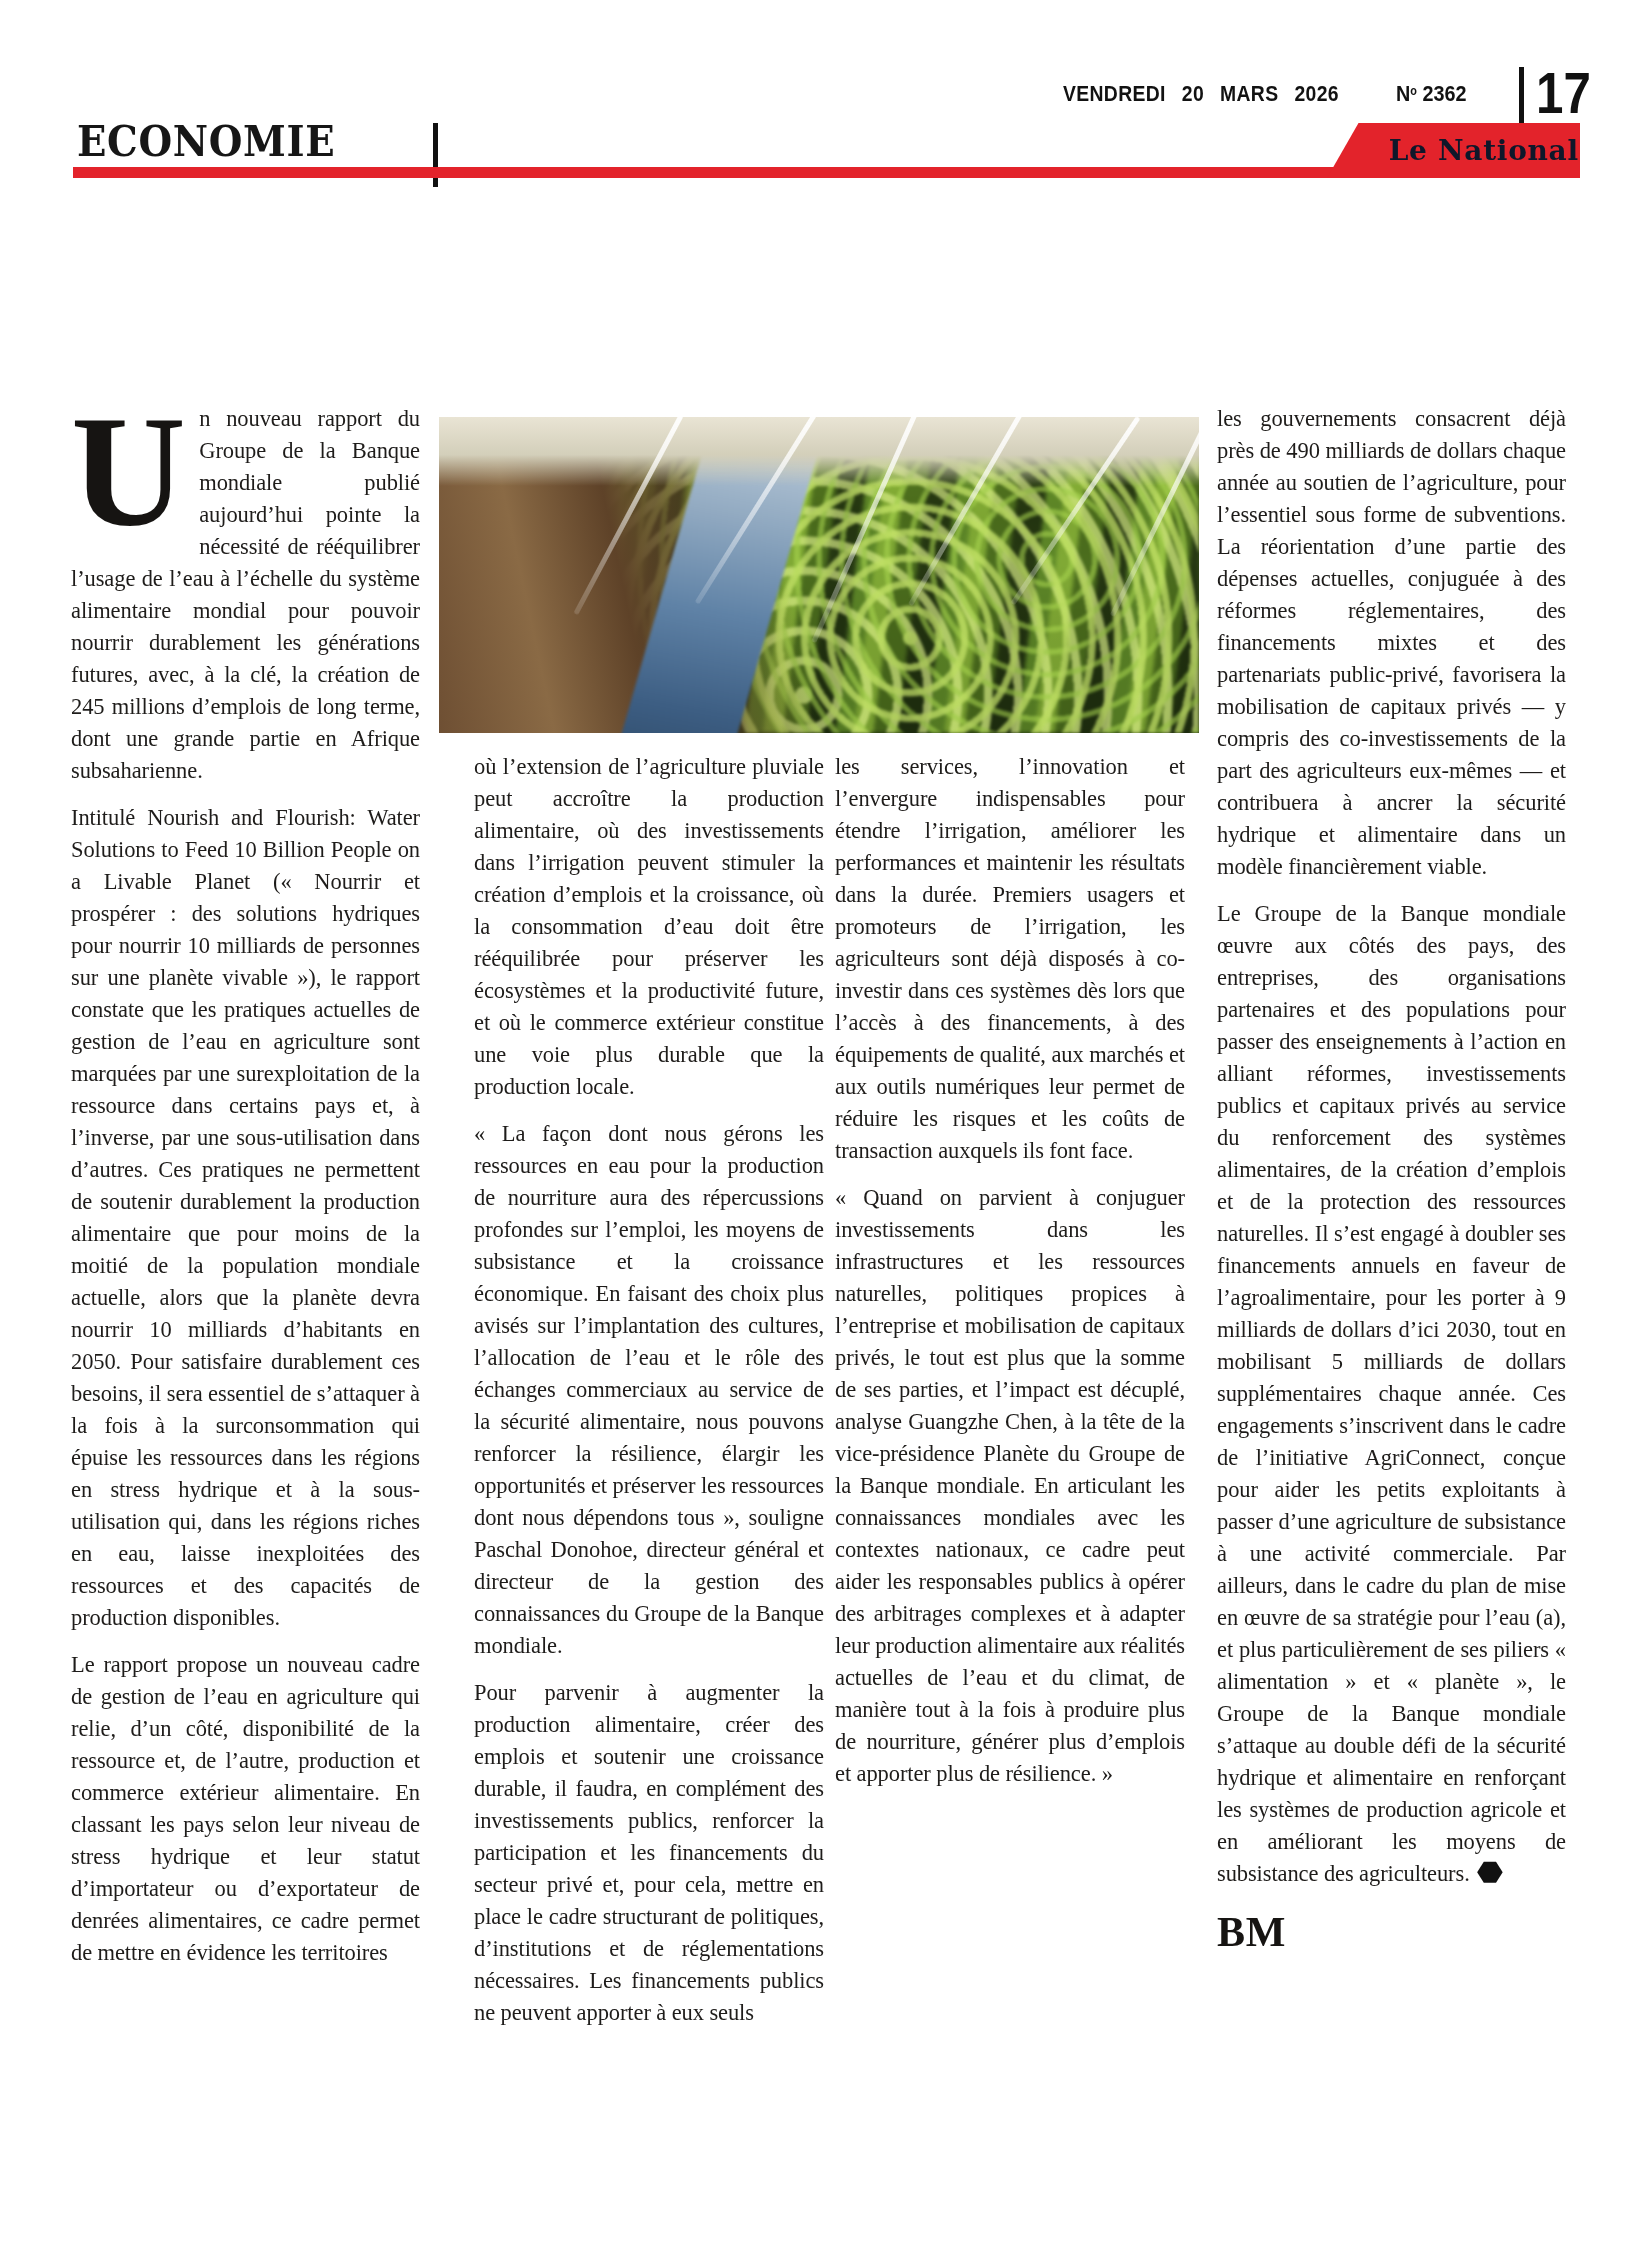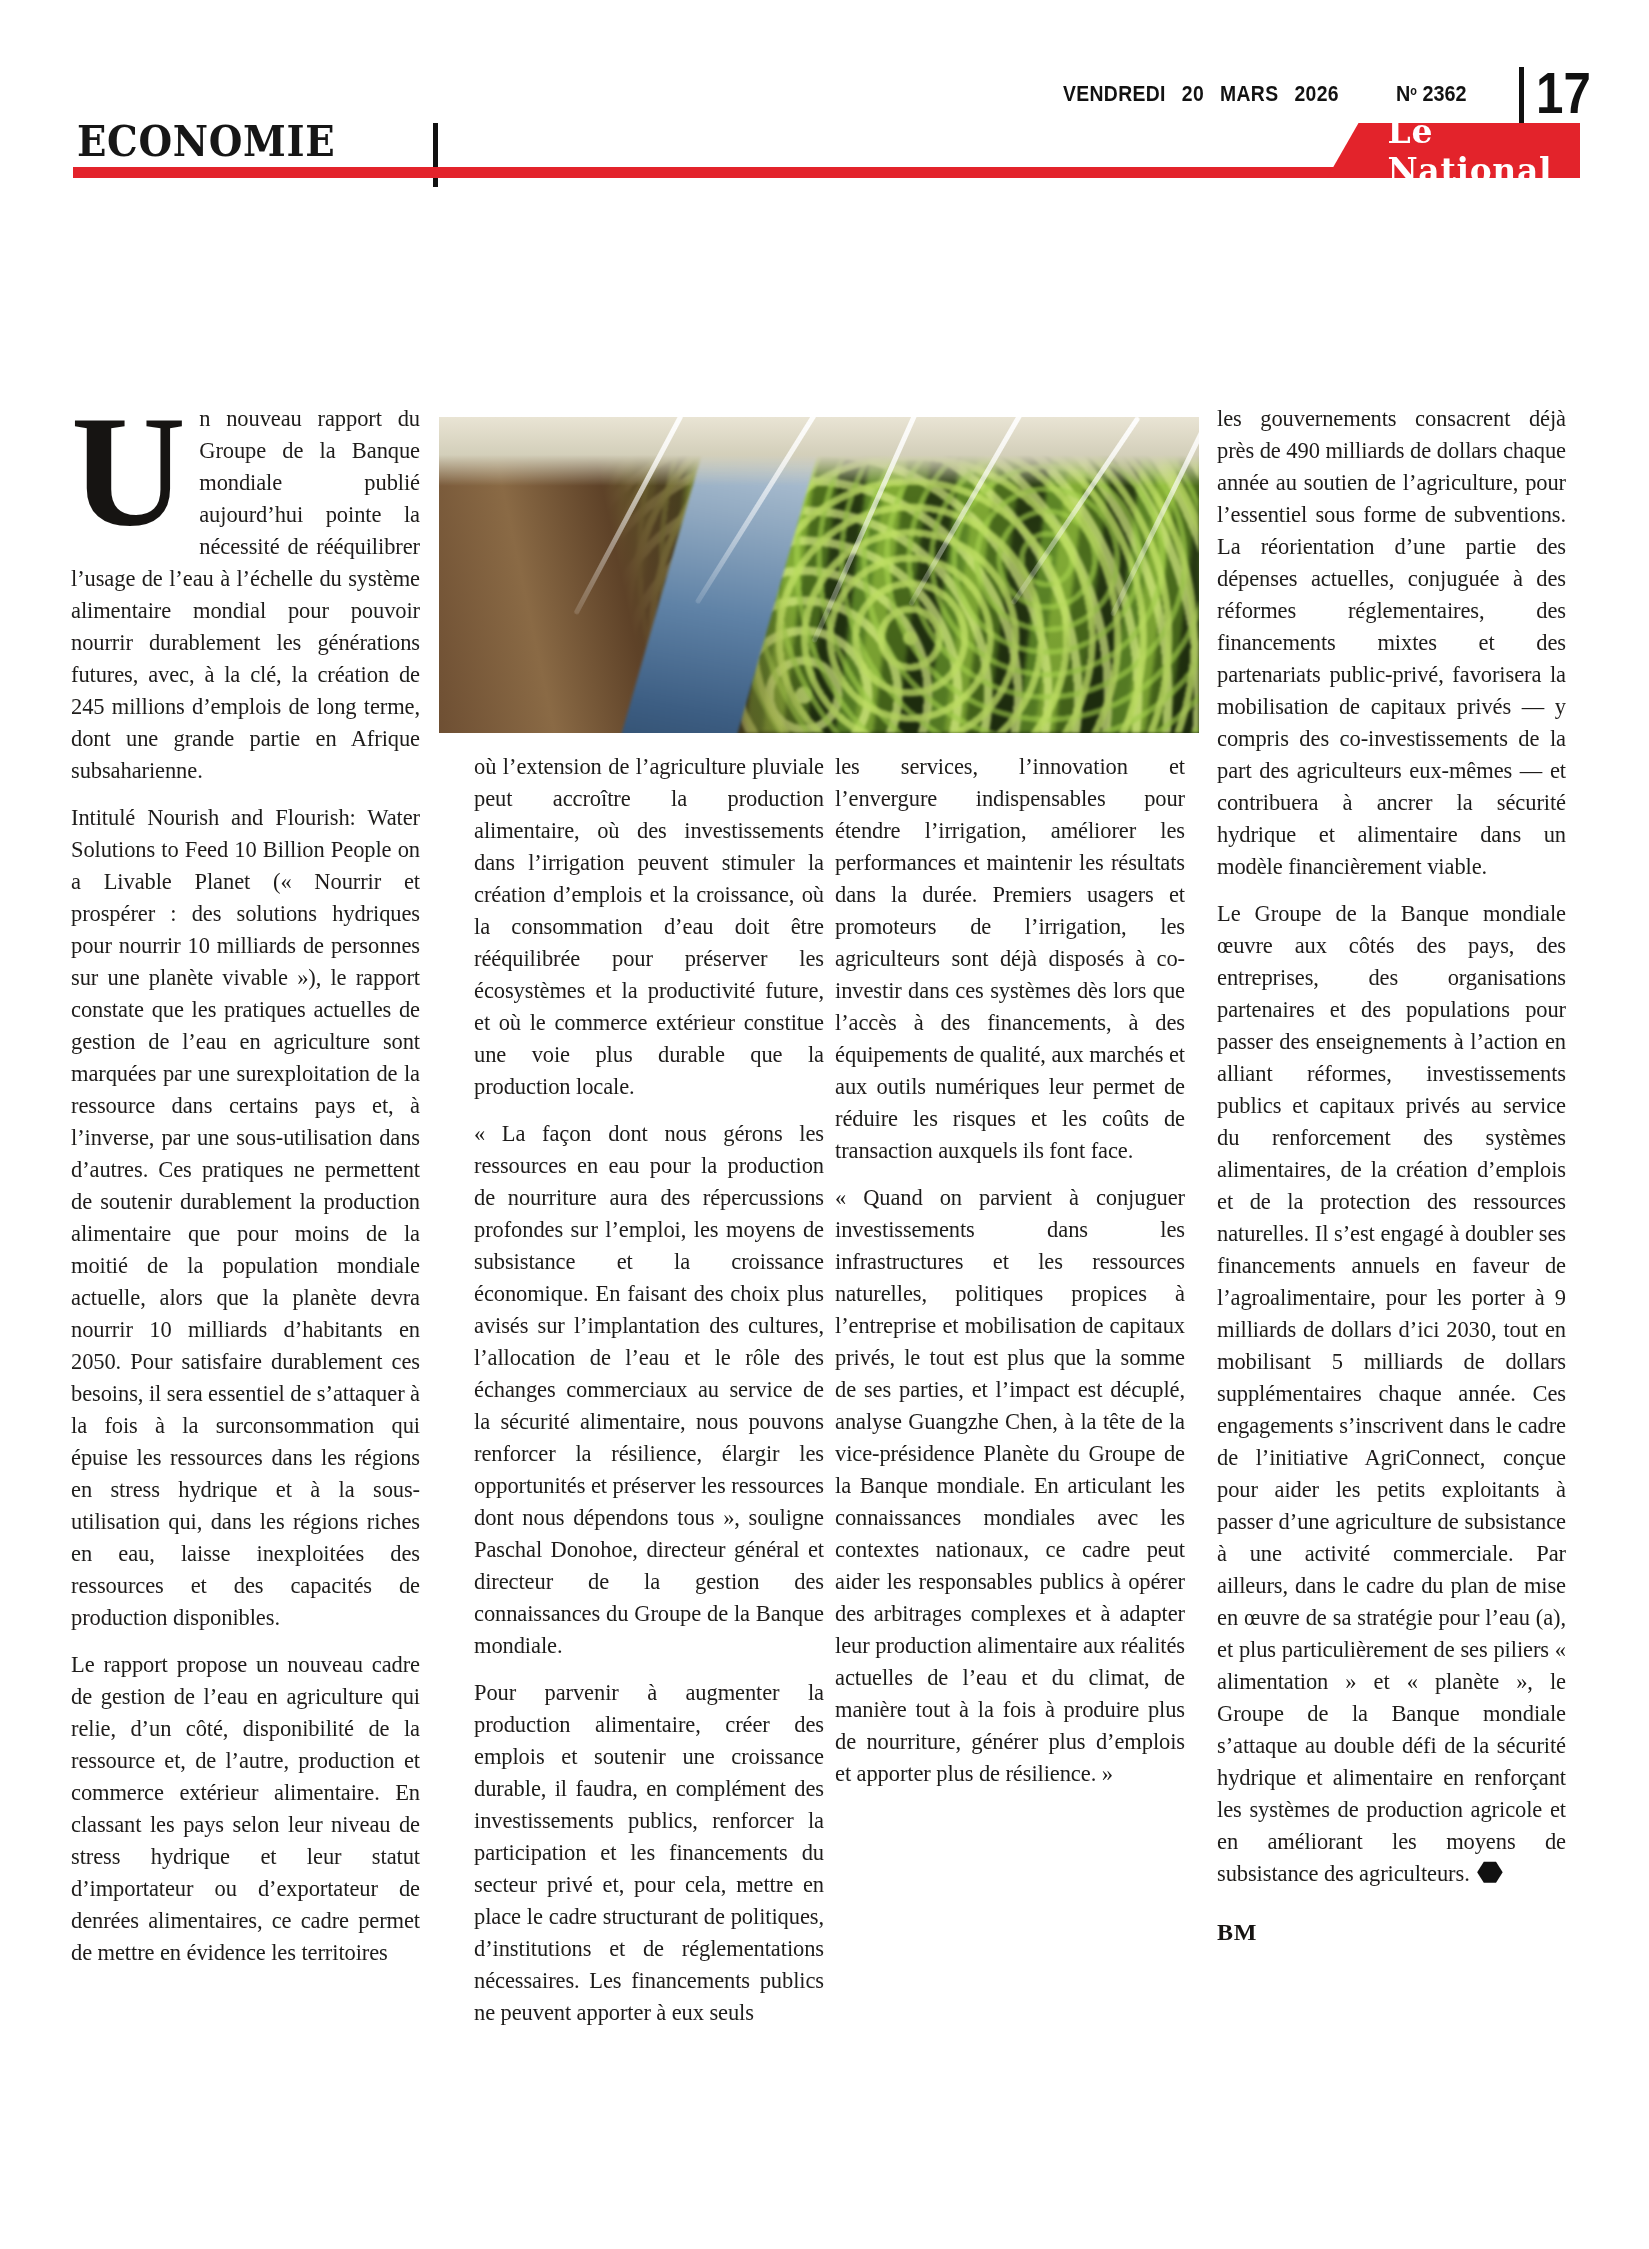--- a/index.html
+++ b/index.html
@@ -17,21 +17,21 @@
   .pgnum{position:absolute;left:1536px;top:64px;font-family:"Liberation Sans",sans-serif;
     font-weight:bold;font-size:58px;line-height:1;color:#111;transform:scaleX(.85);transform-origin:left top;}
   .section{position:absolute;left:77px;top:121px;font-family:"DejaVu Serif",serif;
     font-weight:bold;font-size:42px;line-height:1;letter-spacing:0.7px;color:#161616;
     transform:scaleX(.92);transform-origin:left top;}
   .section-bar{position:absolute;left:433px;top:123px;width:5.2px;height:64px;background:#111;}
   .red-rule{position:absolute;left:73px;top:167px;width:1507px;height:11.2px;}
   .badge{position:absolute;left:1327px;top:123px;width:253px;height:55px;
     clip-path:polygon(31.5px 0,100% 0,100% 100%,0 100%);
     display:flex;align-items:center;justify-content:center;padding-left:25.5px;box-sizing:border-box;}
-  .badge-text{font-family:"DejaVu Serif",serif;font-weight:bold;font-size:33px;color:#ffffff;letter-spacing:0.7px;margin-left:35px;}
+  .badge-text{font-family:"DejaVu Serif",serif;font-weight:bold;font-size:28px;color:#0f172a;letter-spacing:0.7px;margin-left:35px;}
 
   
   .headline{position:absolute;left:71px;top:192px;width:1507px;color:#131313;}
   .headline .hl{font-weight:bold;font-size:49px;line-height:61px;letter-spacing:-0.4px;
     transform:scaleX(.88);transform-origin:left top;white-space:nowrap;}
 
   
   .photo{position:absolute;left:439px;top:417px;width:760px;height:316px;overflow:hidden;background:#2c3a1a;}
   .photo>div{position:absolute;}
   .ph-base{inset:0;background:linear-gradient(180deg,#d9d3c1 0%,#c2bfa6 7%,#8a9a4c 12%,#49601f 20%,
@@ -64,21 +64,21 @@
   .col{position:absolute;width:349px;text-align:justify;font-size:22.5px;line-height:32px;
        letter-spacing:-0.1px;color:#1e1c1a;}
   .col p{margin:0 0 15px 0;}
   .c1{left:71px;top:403px;}
   .c2{left:474px;top:751px;width:350px;font-family:Liberation Serif, serif;}
   .c3{left:835px;top:751px;width:350px;}
   .c4{left:1217px;top:403px;}
   .dropcap{float:left;font-weight:bold;font-size:159px;line-height:126px;padding:4.5px 13.5px 0 0;color:#161412;}
   .endmark{display:inline-block;width:25.5px;height:22px;background:#111;margin-left:7.5px;vertical-align:-2.2px;
       clip-path:polygon(26% 2%,74% 2%,100% 50%,74% 98%,26% 98%,0 50%);}
-  .sig{margin-top:25.5px;font-weight:bold;font-size:24px;letter-spacing:0.7px;color:#161412;}
+  .sig{margin-top:25.5px;font-weight:bold;font-size:42px;letter-spacing:0.7px;color:#161412;}
 </style>
 </head>
 <body>
 
 <div class="page">
 
   <div class="date-line">VENDREDI  20  MARS    2026</div>
   <div class="issue">
     <span>N</span><span class="ord">o</span><span> 2362</span>
   </div>

